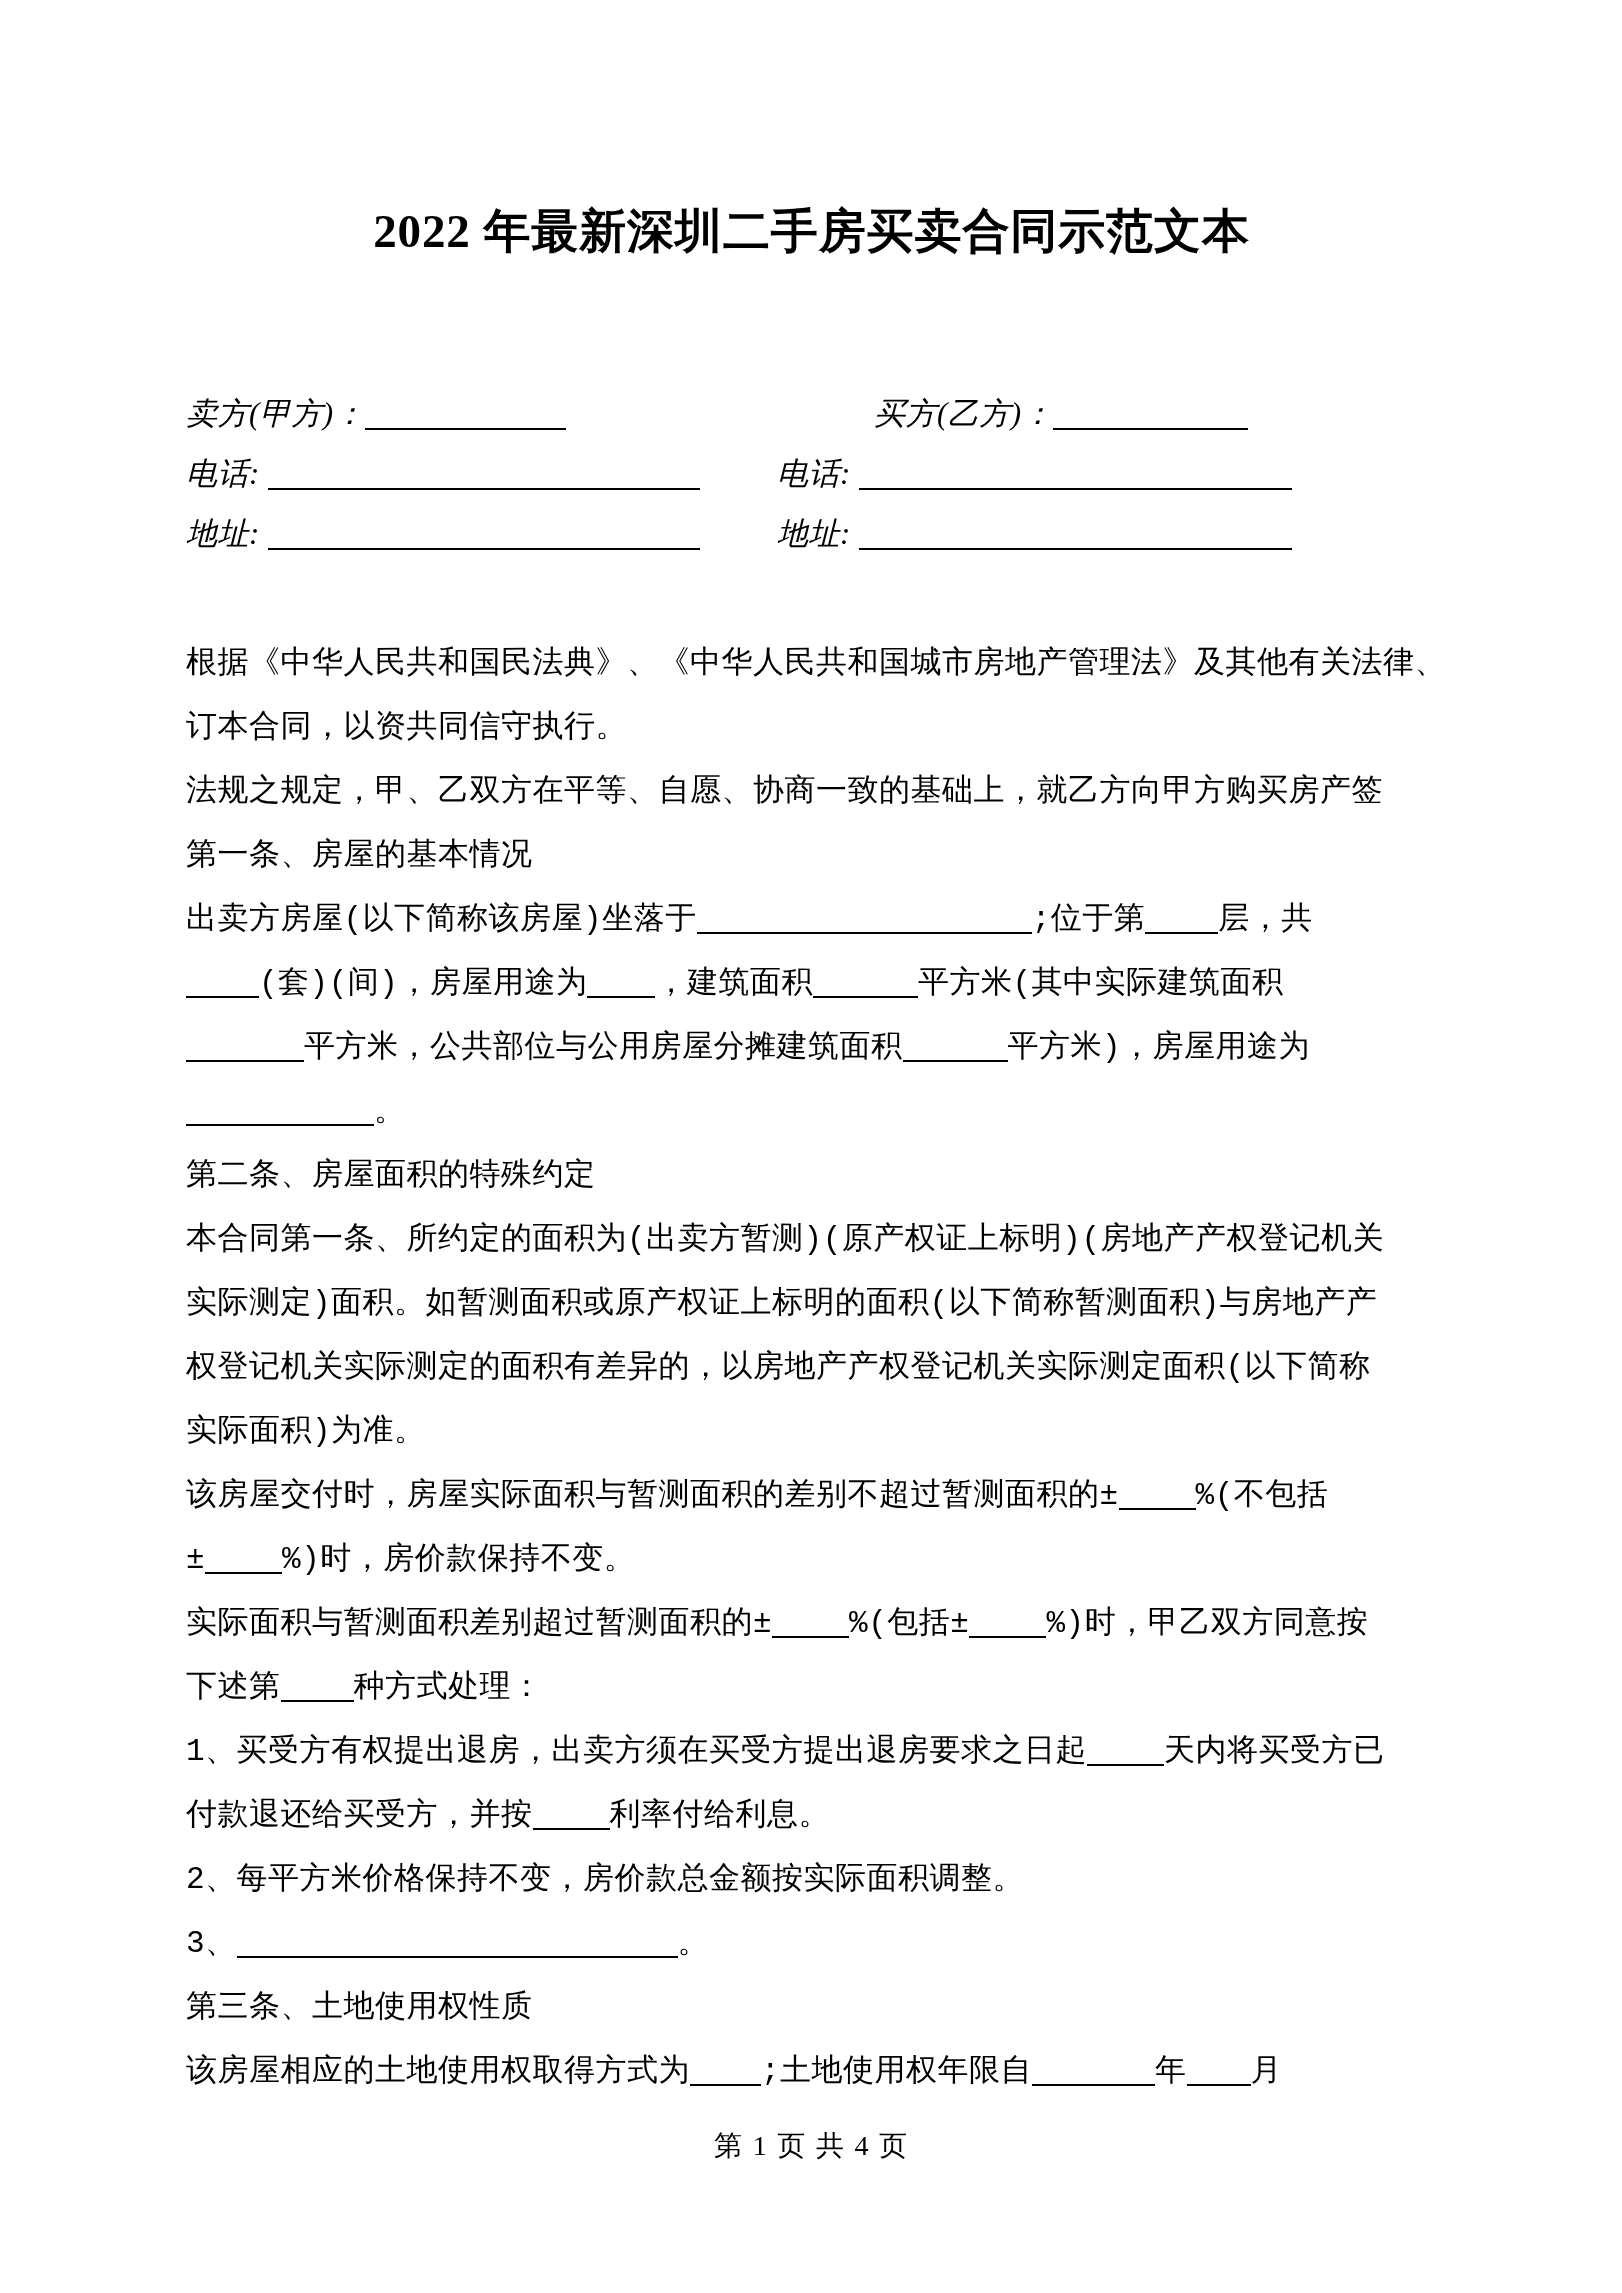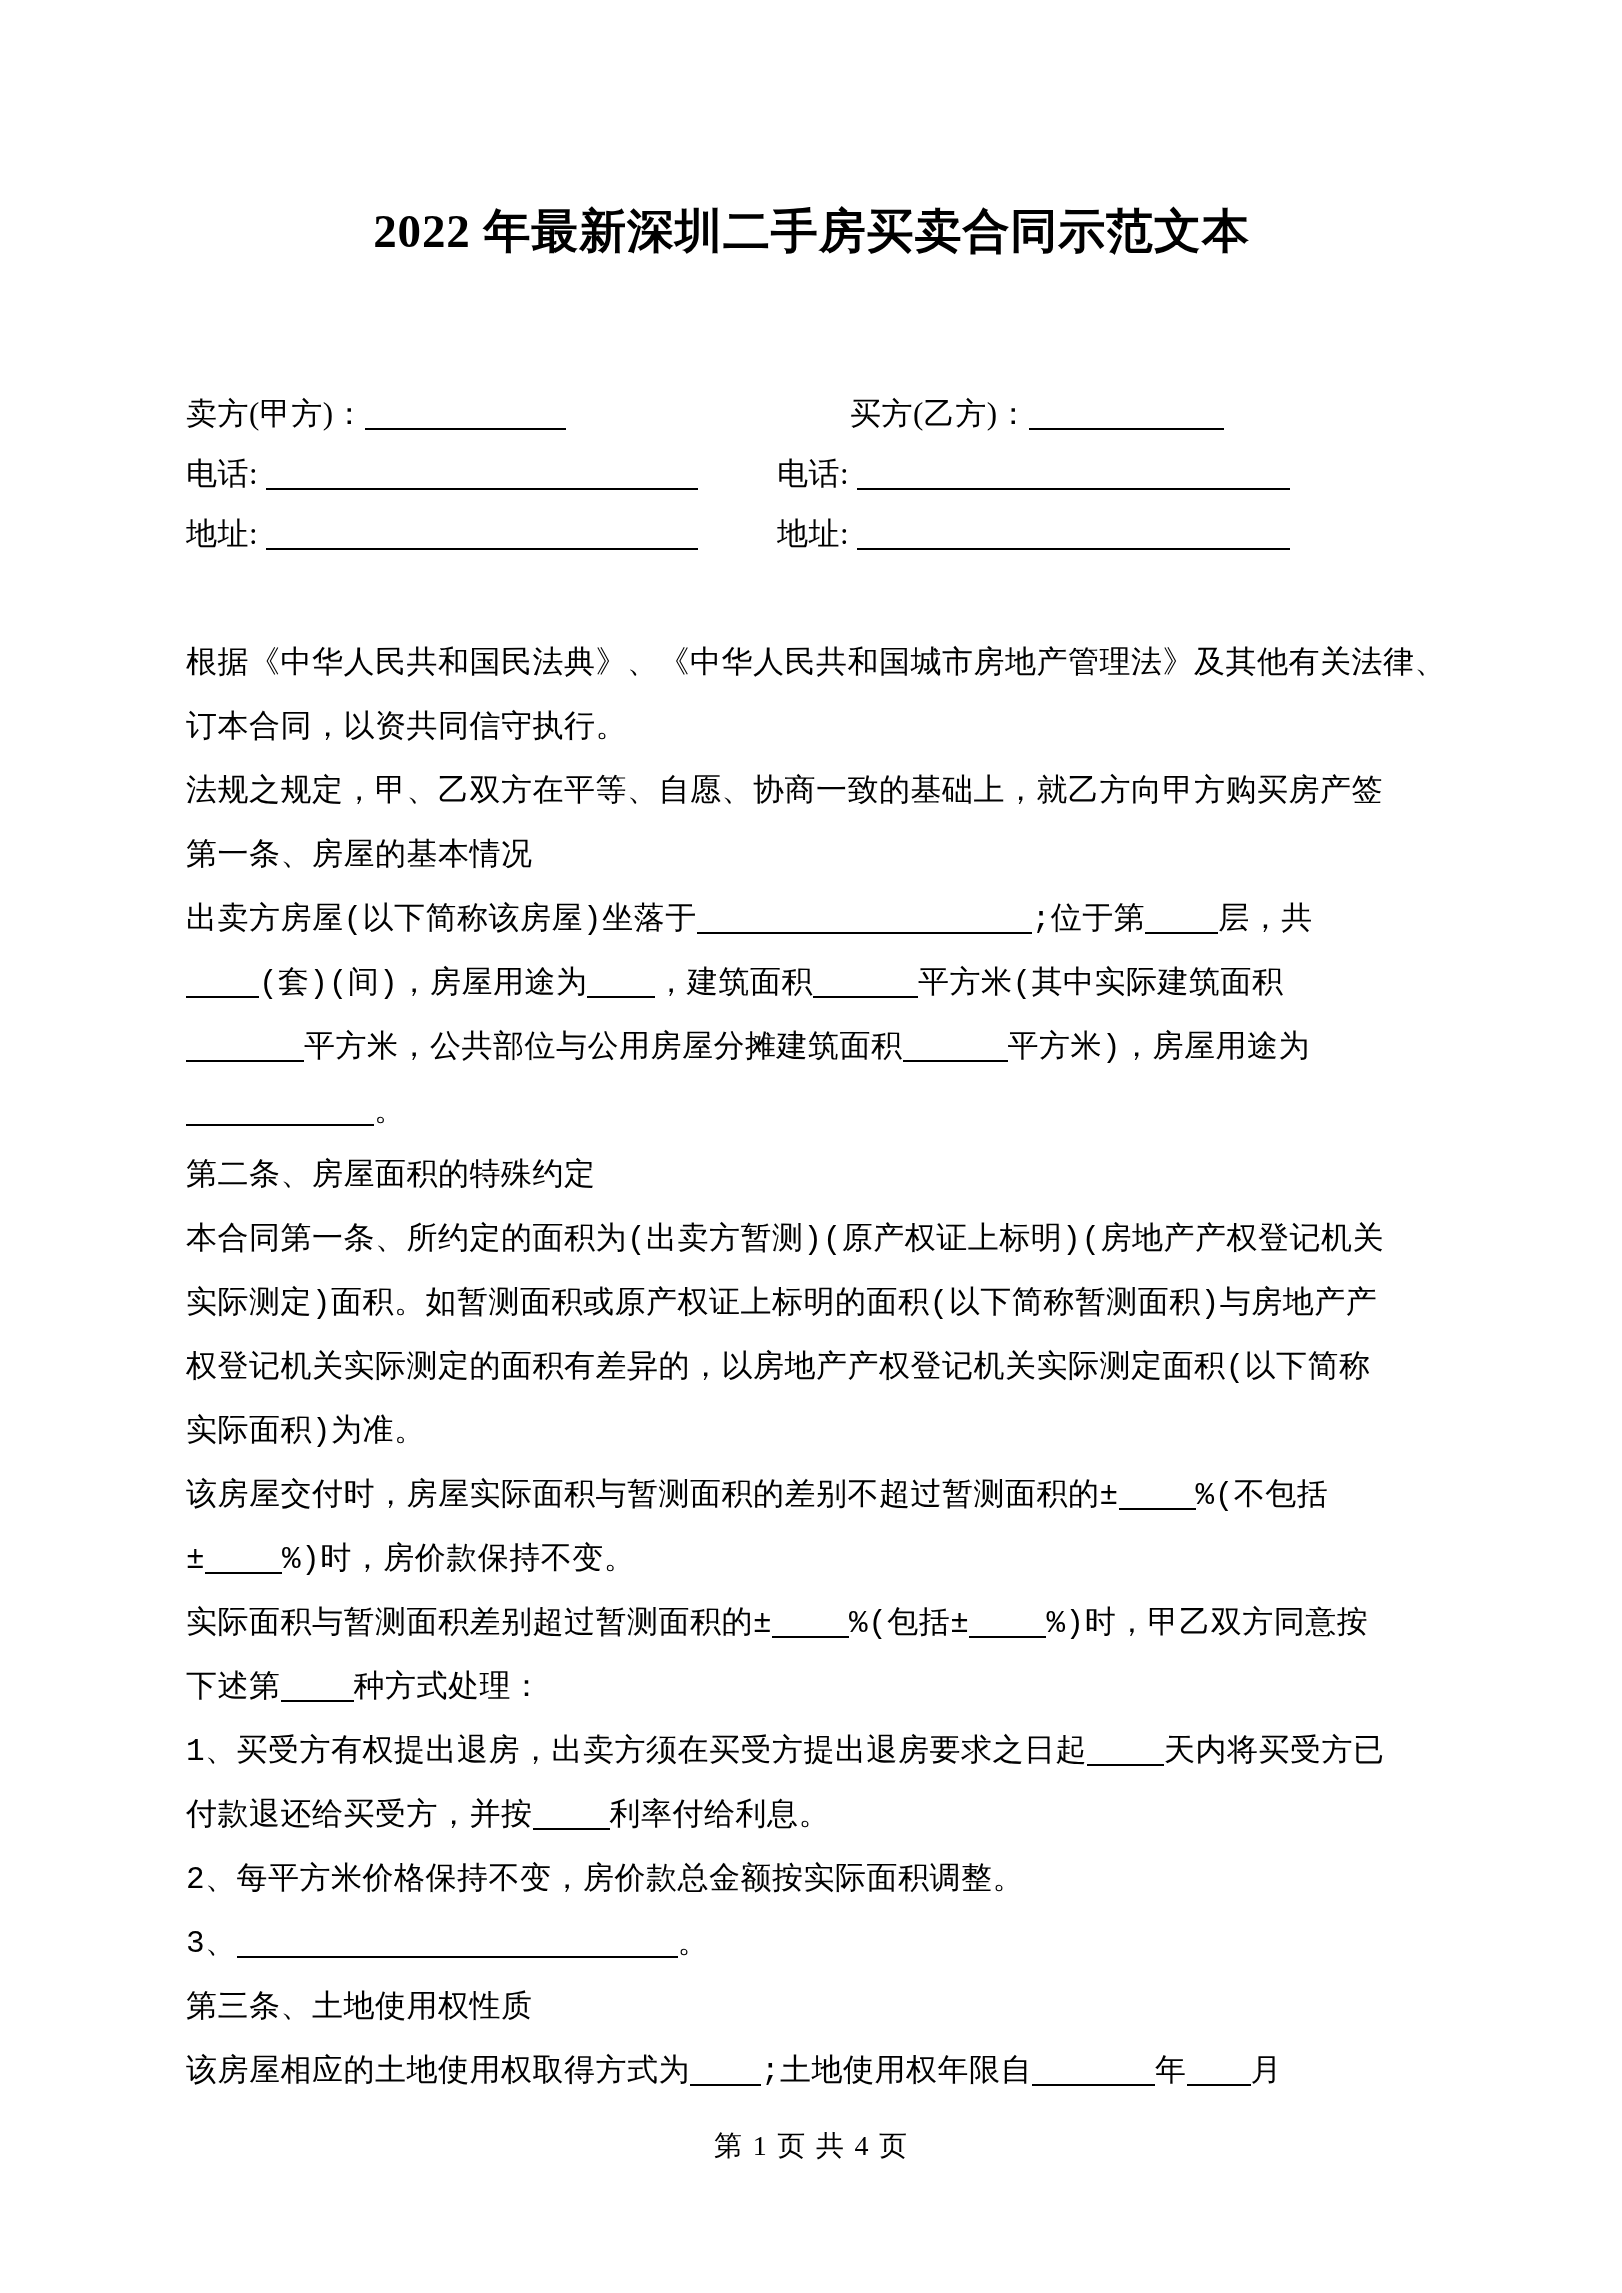--- a/index.html
+++ b/index.html
@@ -13,21 +13,21 @@
     margin:0 auto;
   }
   .doc-title{
     position:absolute;top:202px;left:0;width:100%;
     text-align:center;
     font-size:47px;font-weight:bold;
     letter-spacing:0.9px;
     line-height:58px;
     white-space:nowrap;
   }
-  .parties{position:absolute;left:186px;top:384px;width:1268px;}
+  .parties{position:absolute;left:186px;top:384px;width:1268px;font-style:italic;}
   .party-row{position:relative;height:60px;font-size:31px;line-height:60px;}
   .party-cell{position:absolute;top:0;white-space:nowrap;}
   .blank{
     display:inline-block;
     height:1em;
     border-bottom:2.7px solid #000;
     vertical-align:-6.4px;
   }
   .contract-body{
     position:absolute;left:186px;top:632px;width:1268px;
@@ -49,21 +49,21 @@
 </style>
 </head>
 <body>
 
 <div class="page">
   <div class="doc-title">2022 年最新深圳二手房买卖合同示范文本</div>
 
   <div class="parties">
       <div class="party-row">
         <span class="party-cell" style="left: 0px;"><span class="run">卖方(甲方)：</span><span class="blank" style="width: 201px;"></span></span>
-        <span class="party-cell" style="left: 664px;"><span class="run">买方(乙方)：</span><span class="blank" style="width: 195px;"></span></span>
+        <span class="party-cell" style="left: 688px;"><span class="run">买方(乙方)：</span><span class="blank" style="width: 195px;"></span></span>
       </div>
       <div class="party-row">
         <span class="party-cell" style="left: 0px;"><span class="run">电话: </span><span class="blank" style="width: 432px;"></span></span>
         <span class="party-cell" style="left: 591px;"><span class="run">电话: </span><span class="blank" style="width: 433px;"></span></span>
       </div>
       <div class="party-row">
         <span class="party-cell" style="left: 0px;"><span class="run">地址: </span><span class="blank" style="width: 432px;"></span></span>
         <span class="party-cell" style="left: 591px;"><span class="run">地址: </span><span class="blank" style="width: 433px;"></span></span>
       </div>
     </div>

